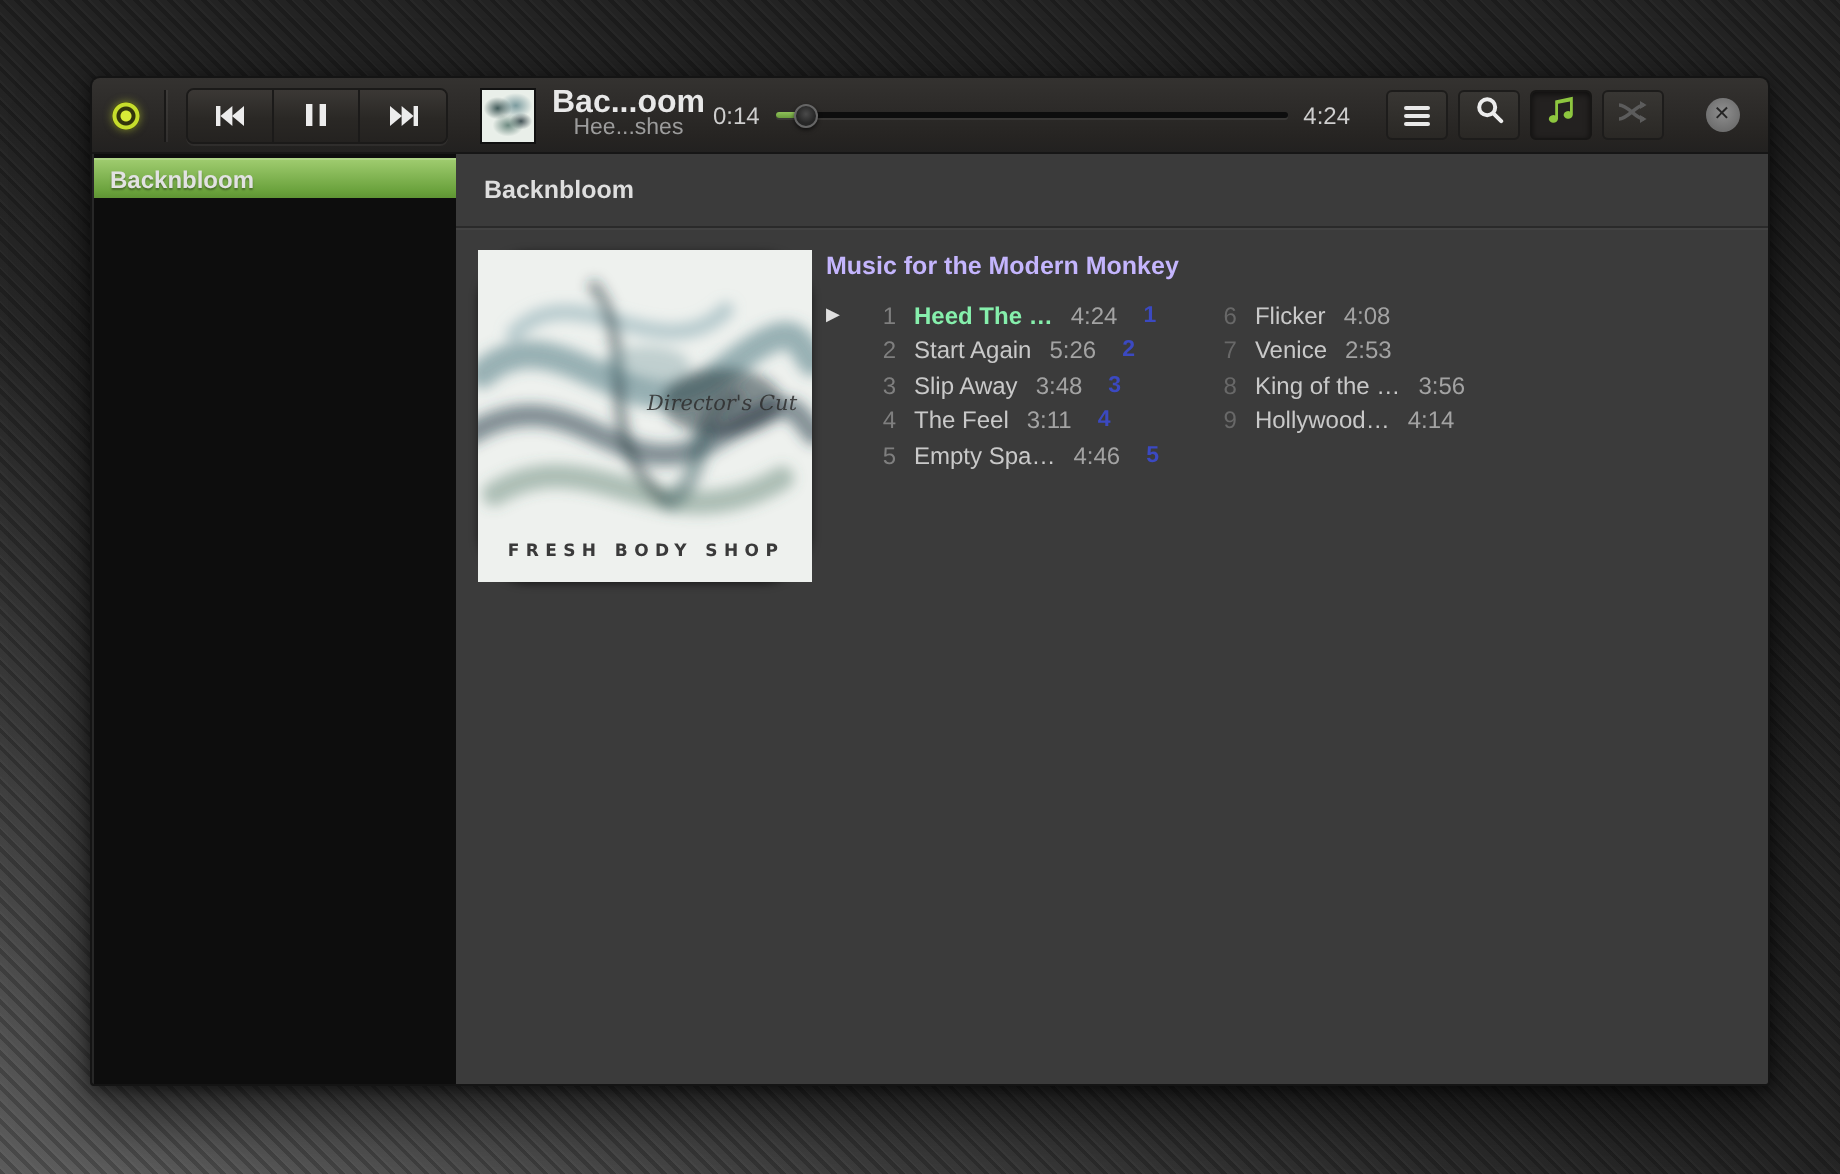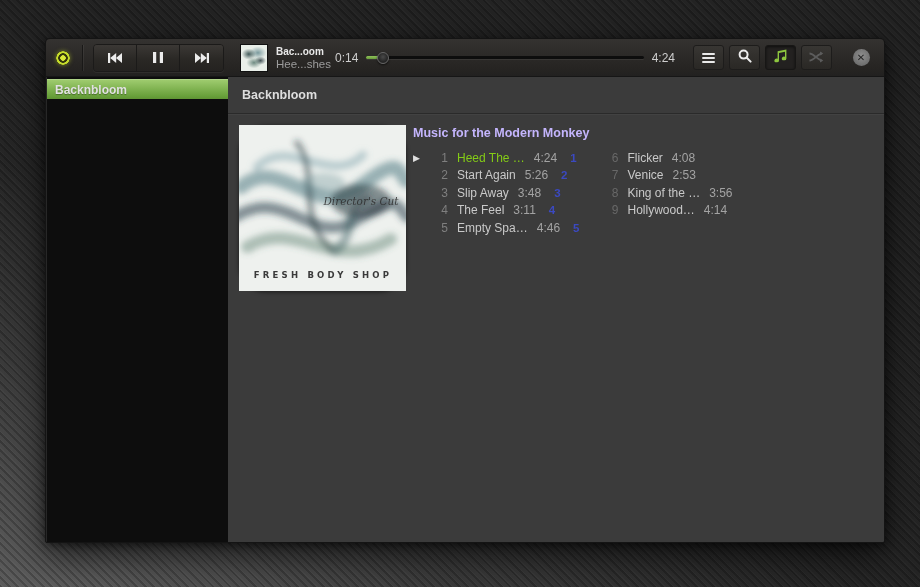--- a/index.html
+++ b/index.html
@@ -53,21 +53,21 @@
     width:28px; height:28px; margin-left:16px; flex:0 0 28px;
     border:1px solid #111;
     background:
       radial-gradient(10px 8px at 30% 35%, rgba(38,66,66,0.85), transparent 70%),
       radial-gradient(12px 9px at 65% 30%, rgba(96,134,140,0.8), transparent 70%),
       radial-gradient(11px 8px at 50% 68%, rgba(58,96,86,0.7), transparent 70%),
       radial-gradient(8px 6px at 75% 60%, rgba(28,45,51,0.8), transparent 70%),
       #e9efe9;
   }
   .np-text { margin-left:8px; line-height:13px; white-space:nowrap; }
-  .np-title { font-size:10px; font-weight:bold; color:#e8e8e8; }
+  .np-title { font-size:16px; font-weight:bold; color:#e8e8e8;text-align:center; }
   .np-artist { font-size:11.5px; color:#9c9c9c;text-align:center; }
 
   .time { font-size:12px; color:#cecece; margin:0 8px; }
   .time.elapsed { margin-left:4px; }
 
   .slider { flex:1; height:12px; position:relative; display:flex; align-items:center; cursor:pointer; }
   .slider-track { position:absolute; left:0; right:0; height:3px; top:4.5px;
     background:#0d0d0d; border-radius:2px; box-shadow:0 1px 0 rgba(255,255,255,0.07); }
   .slider-fill { position:absolute; left:0; height:3px; top:4.5px;
     background:linear-gradient(#8fc25a,#6a9c3c); border-radius:2px; }
@@ -129,21 +129,21 @@
   .album-title { color:#c4b5fd; font-weight:bold; font-size:12.5px; margin-bottom:9px; }
 
   .tracks { display:flex; }
   .tcol { display:flex; flex-direction:column; }
   .tcol-right { margin-left:26px; }
   .trow { display:flex; align-items:center; height:17.5px; font-size:12px; white-space:nowrap; }
   .tplay { width:22px; flex:0 0 22px; color:#e0e0e0; font-size:9px; text-align:left; }
   .tnum { width:13px; text-align:right; color:#7f7f7f; margin-right:9px; }
   .tcol-right .tnum { color:#686868; }
   .ttitle { color:#c9c9c9; }
-  .trow.playing .ttitle { font-weight:normal; color:#84cc16;text-align:right; }
+  .trow.playing .ttitle { font-weight:bold; color:#86efac;text-align:right; }
   .tdur { color:#a3a3a3; margin-left:9px; }
   .tbadge { color:#3b49c1; font-weight:bold; margin-left:13px; font-size:11.5px; }
 </style>
 </head>
 <body>
 
 <div class="window">
 
   <div class="toolbar">
     <div class="app-icon"></div>

